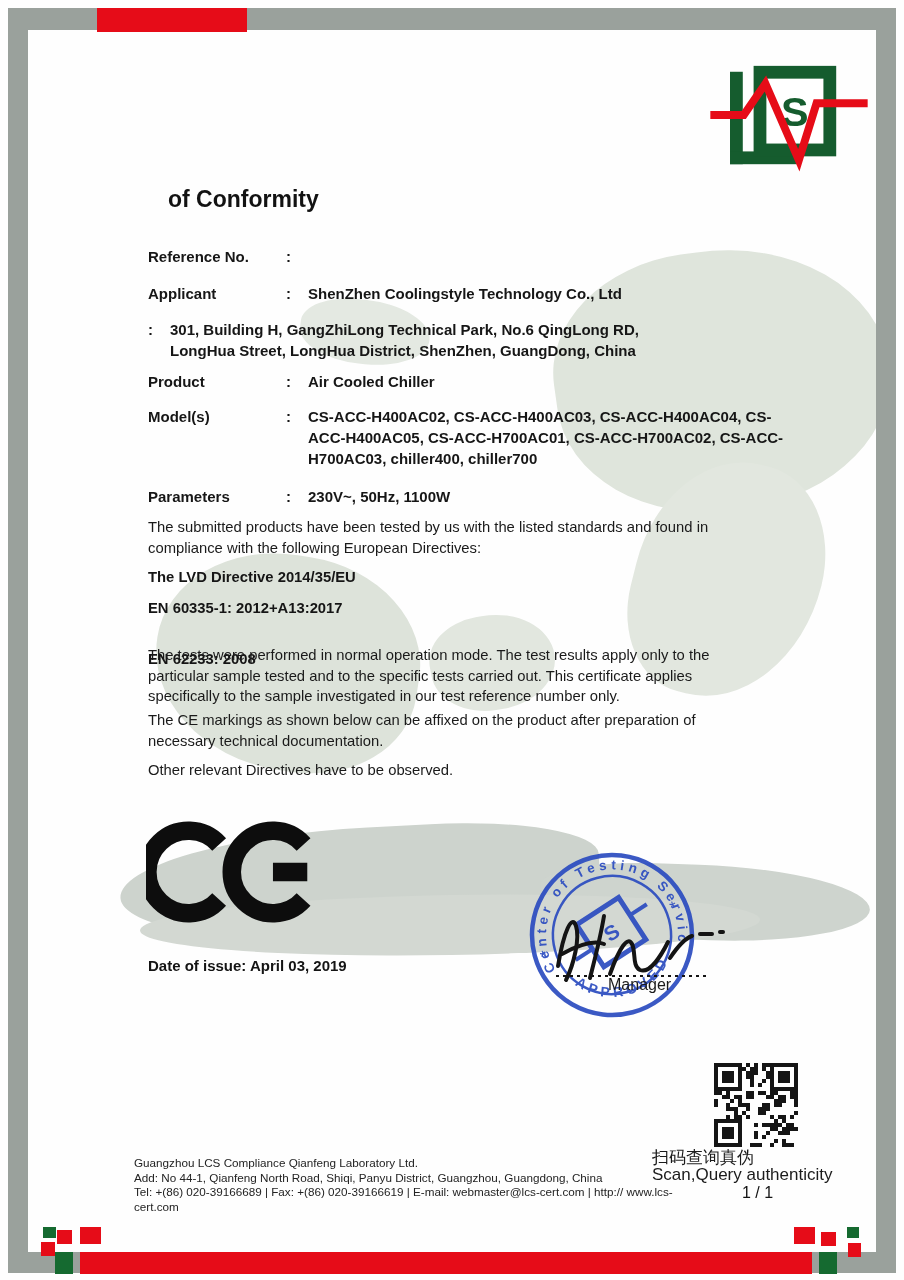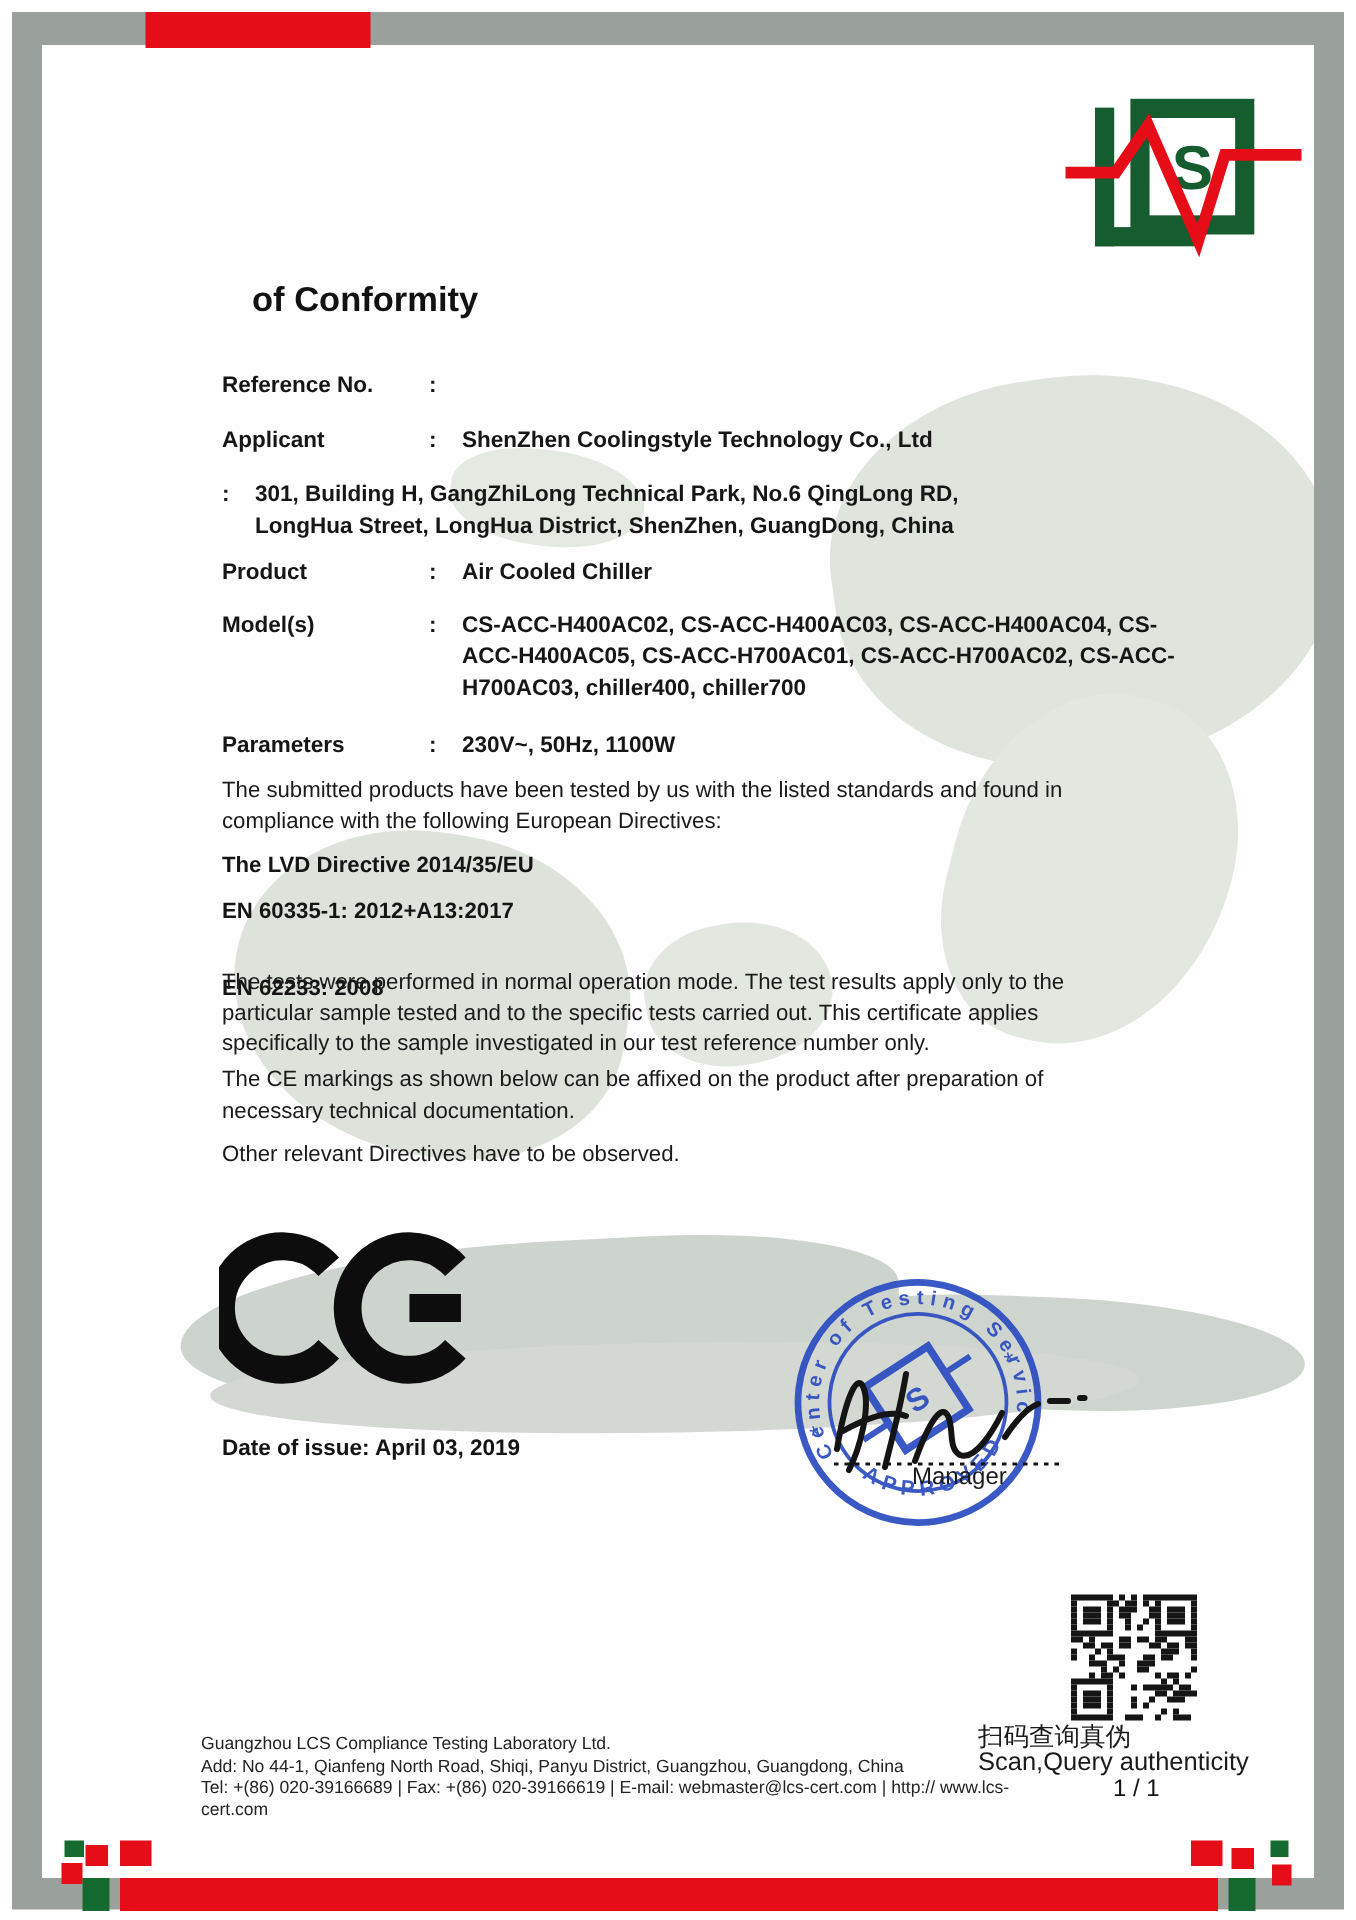--- a/index.html
+++ b/index.html
@@ -389,19 +389,19 @@
         <div style="grid-area: 21 / 19;"></div>
         <div style="grid-area: 21 / 20;"></div>
       </div>
     <div class="abs qr-captions">
       <div>扫码查询真伪</div>
       <div>Scan,Query authenticity</div>
     </div>
     <div class="abs page-num">1 / 1</div>
 
     <div class="abs footer">
-      <div>Guangzhou LCS Compliance Testing Laboratory Ltd.</div>
+      <div>Guangzhou LCS Compliance Qianfeng Laboratory Ltd.</div>
       <div>Add: No 44-1, Qianfeng North Road, Shiqi, Panyu District, Guangzhou, Guangdong, China</div>
       <div>Tel: +(86) 020-39166689  |  Fax: +(86) 020-39166619   |  E-mail: webmaster@lcs-cert.com  |  http:// www.lcs-cert.com</div>
     </div>
 
   </div>
 </div>
 
 </body></html>

